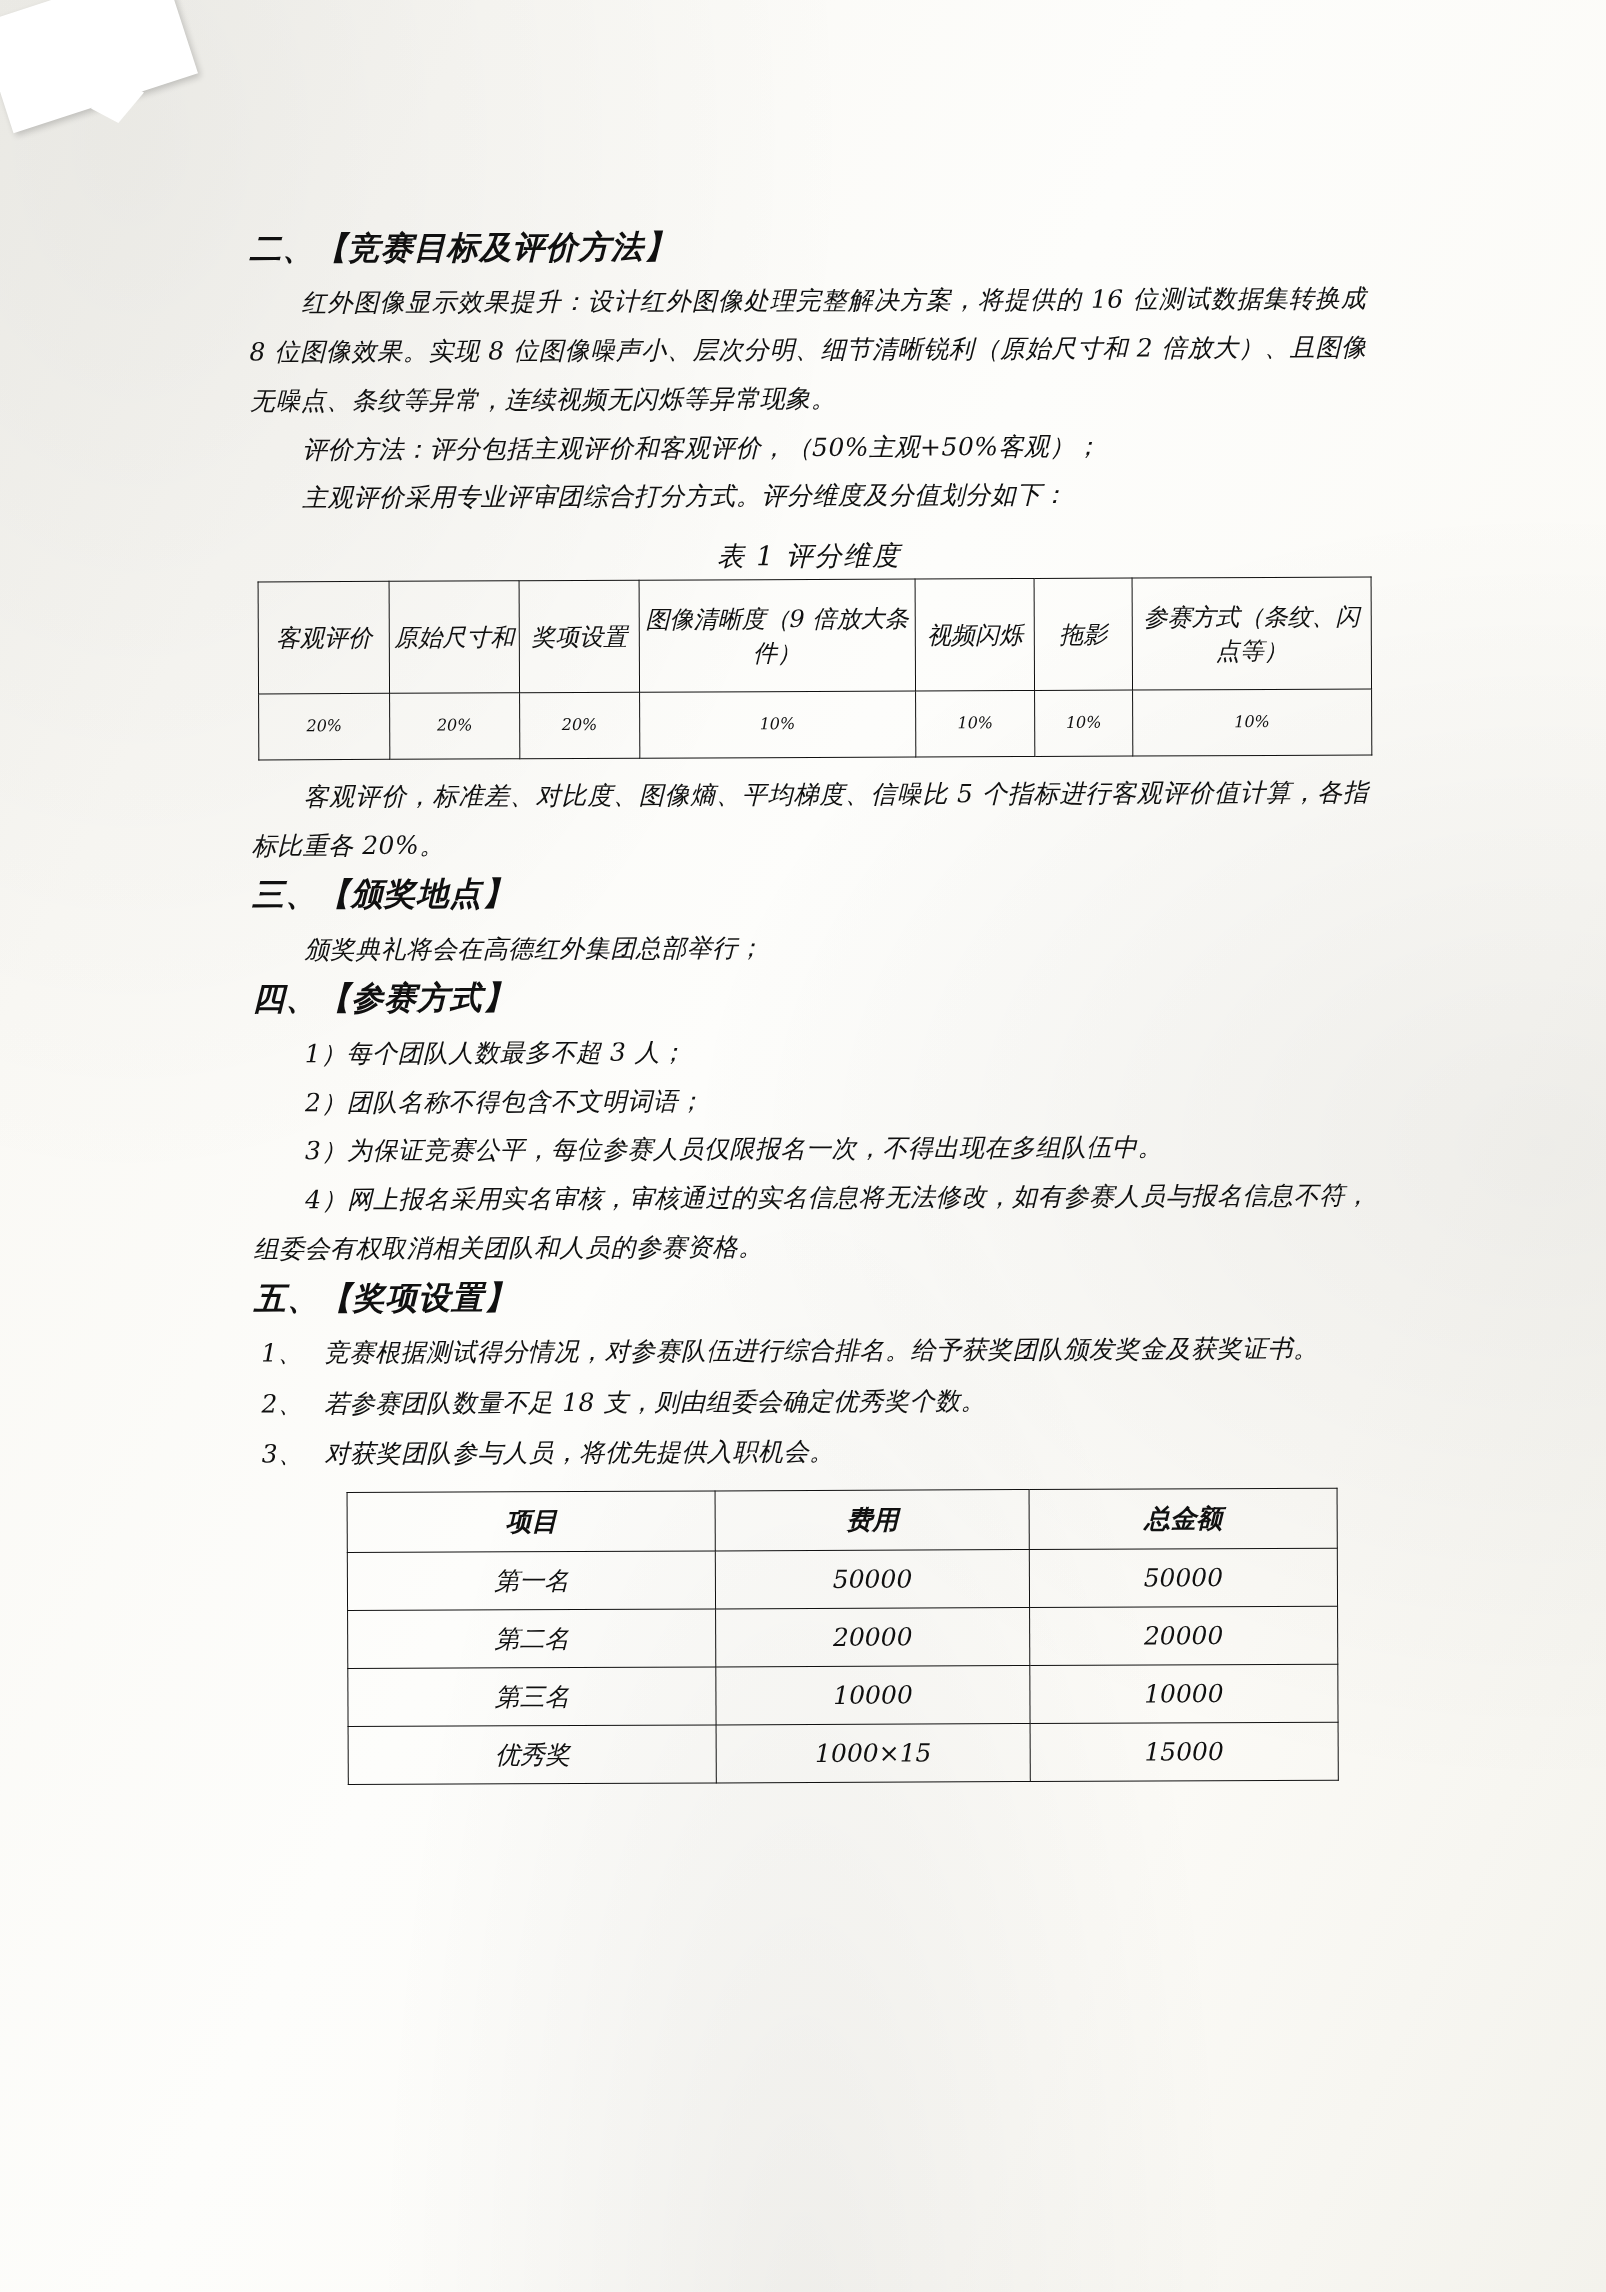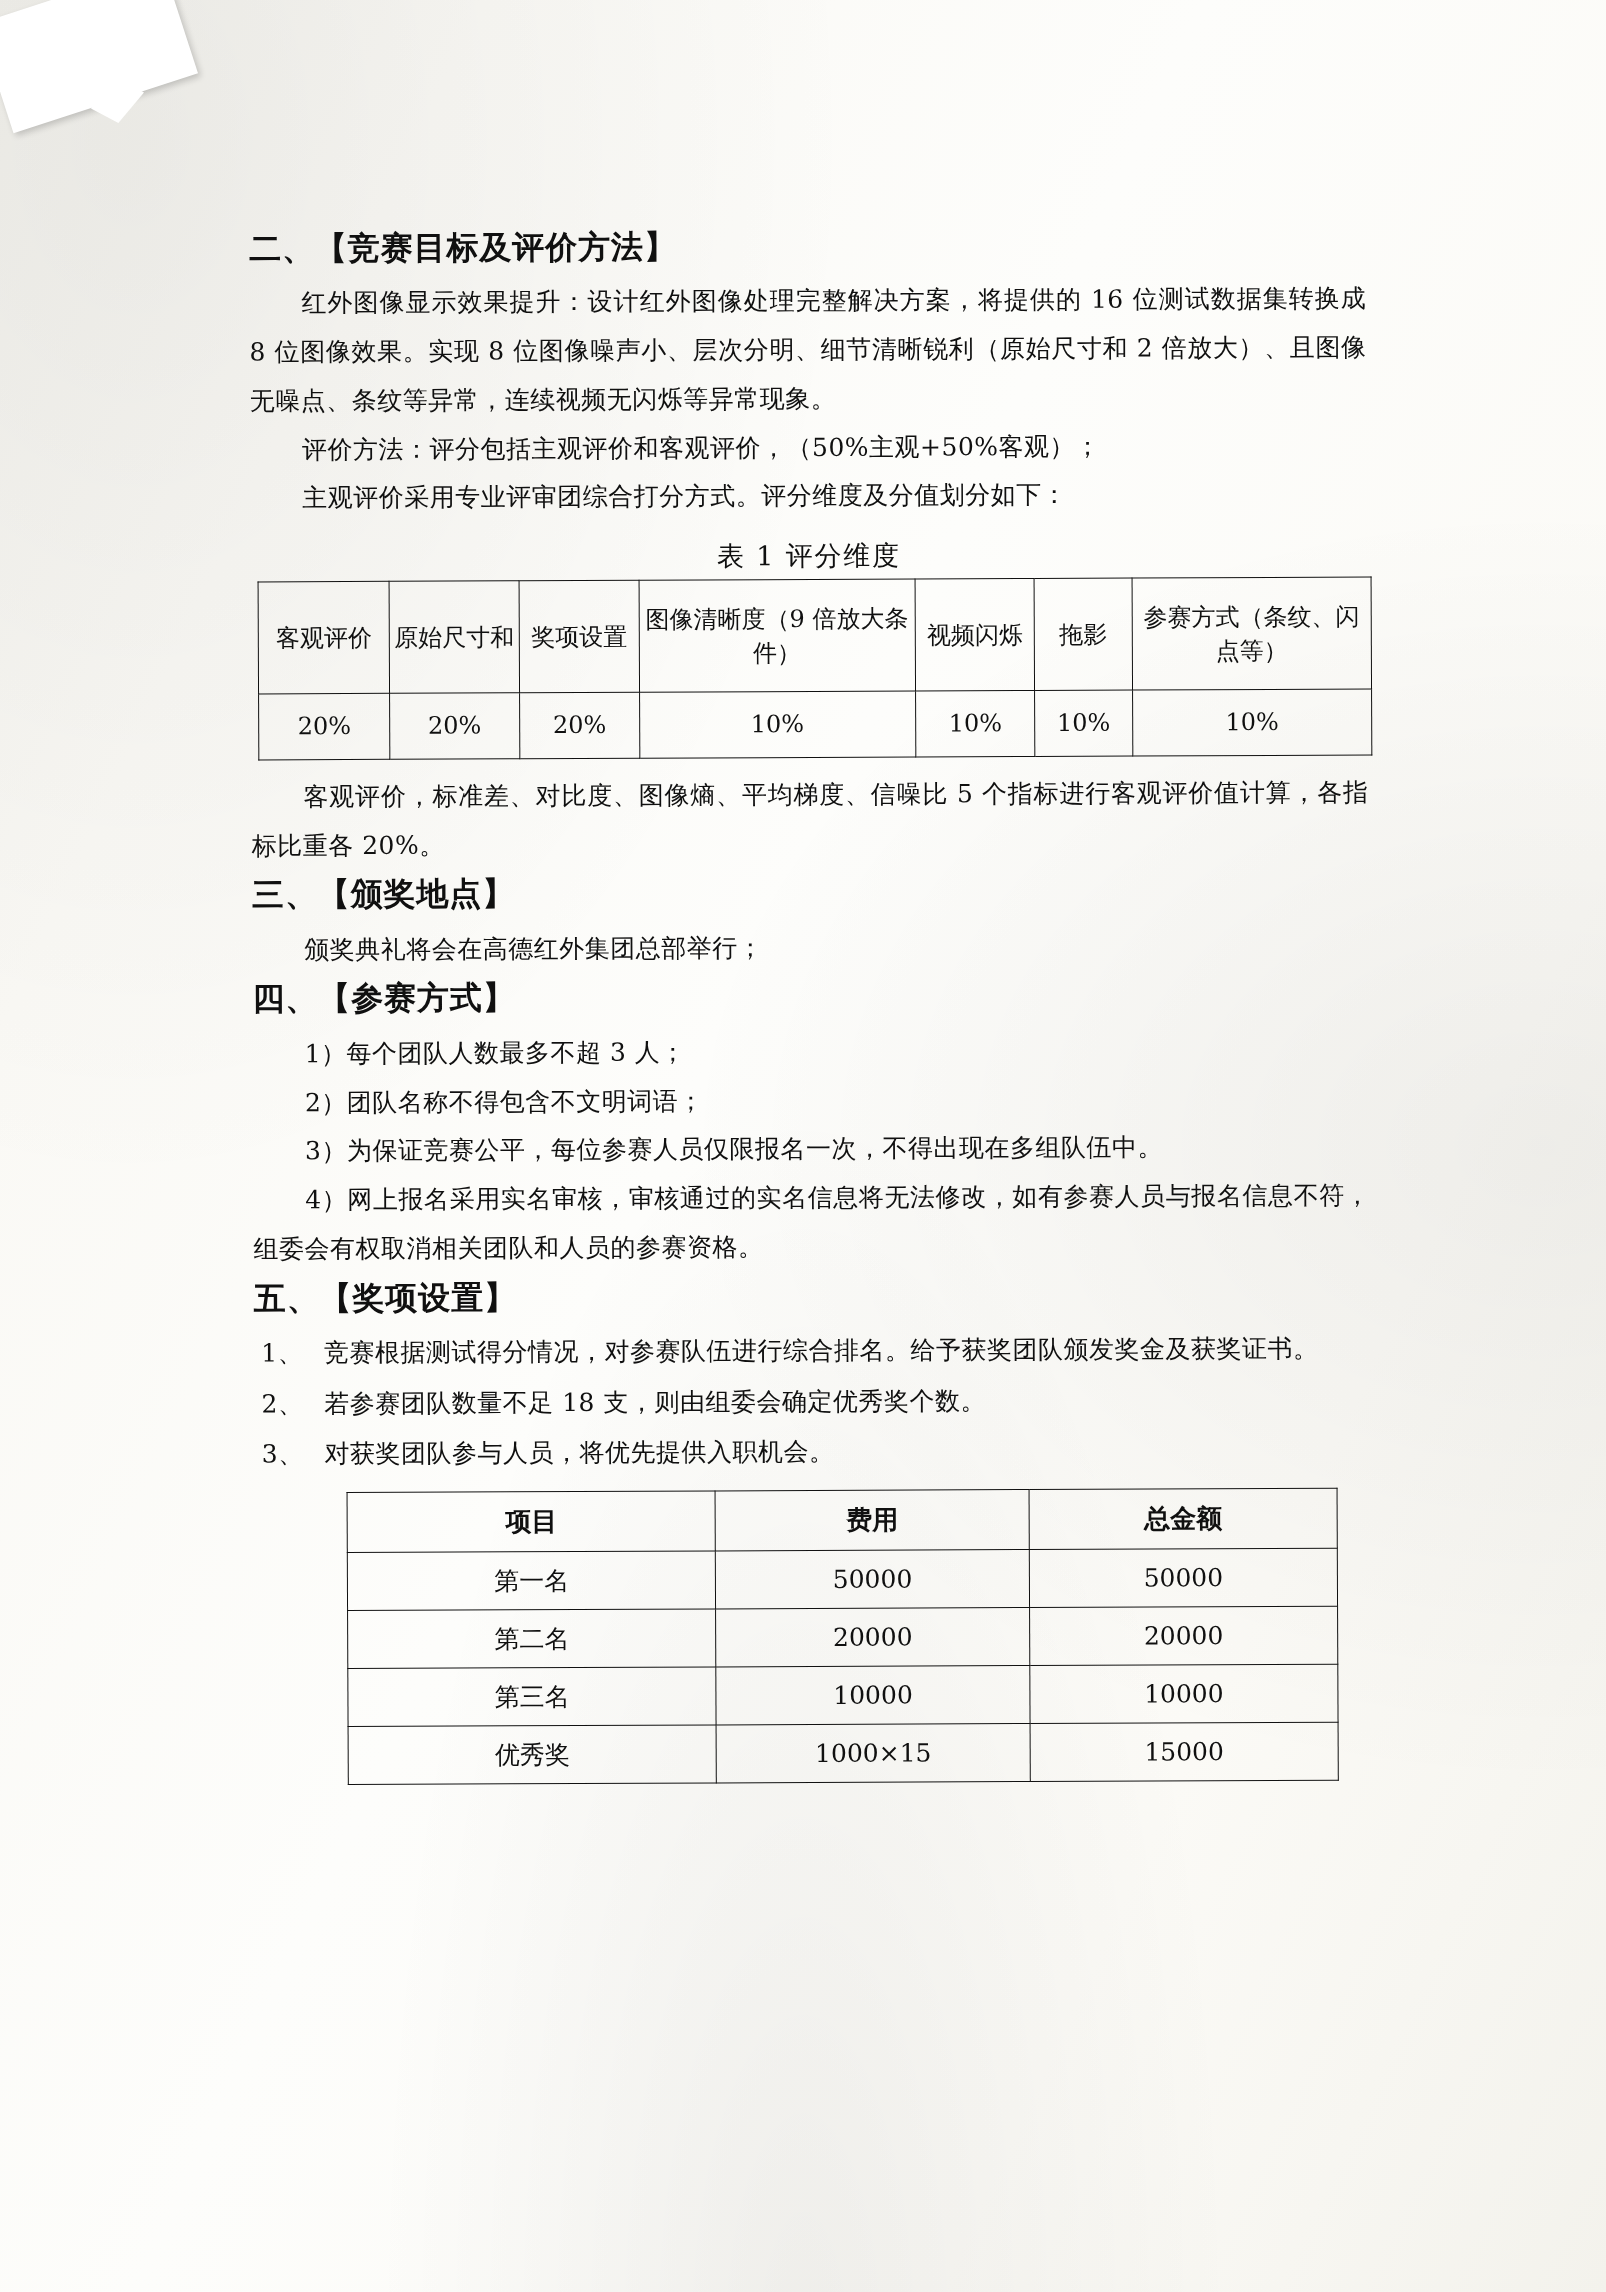--- a/index.html
+++ b/index.html
@@ -12,20 +12,21 @@
     background: #ffffff;
     font-family: "DejaVu Serif", "Liberation Serif", serif;
     position: relative;
     overflow: hidden;
   }
   
   .page {
     position: absolute;
     inset: 0;
     background: linear-gradient(115deg, #f4f3ee 0%, #faf9f5 18%, #fdfdfb 45%, #fbfaf6 75%, #f3f2ec 100%);
+    font-style: italic;
   }
   .page::after {
     content: "";
     position: absolute;
     inset: 0;
     pointer-events: none;
     background:
       radial-gradient(ellipse at 8% 6%, rgba(0,0,0,0.05) 0%, rgba(0,0,0,0) 35%),
       radial-gradient(ellipse at 96% 50%, rgba(0,0,0,0.05) 0%, rgba(0,0,0,0) 40%),
       radial-gradient(ellipse at 50% 102%, rgba(0,0,0,0.05) 0%, rgba(0,0,0,0) 38%);
@@ -123,21 +124,21 @@
   }
   table.score td {
     border: 1.8px solid #111;
     text-align: center;
     font-size: 24px;
     line-height: 1.42;
     padding: 7.4px 3.7px;
     vertical-align: middle;
   }
   table.score tr.head td { height: 96px; }
-  table.score tr.vals td { height: 50px; font-size: 24px; }
+  table.score tr.vals td { height: 50px; font-size: 16px; }
 
   table.prize {
     border-collapse: collapse;
     width: 964px;
     margin: 13px 0 0 92px;
     table-layout: fixed;
   }
   table.prize td, table.prize th {
     border: 1.8px solid #111;
     text-align: center;

